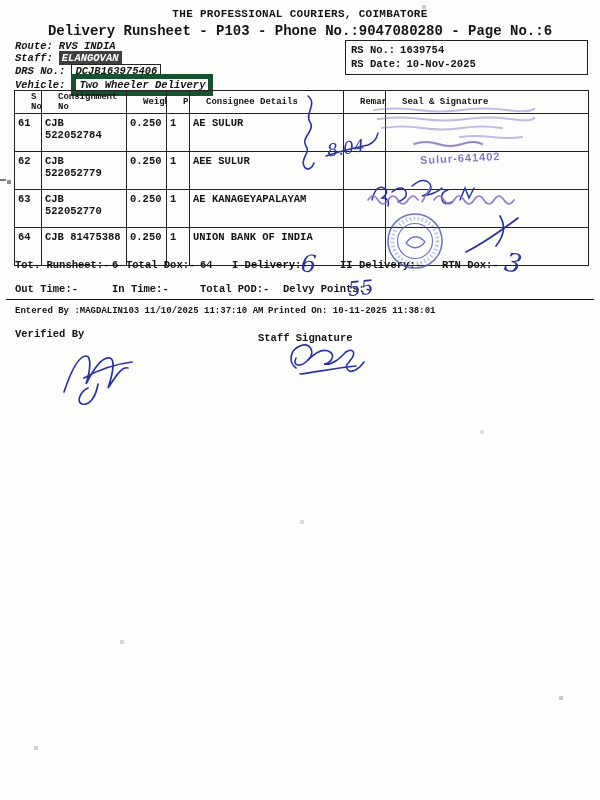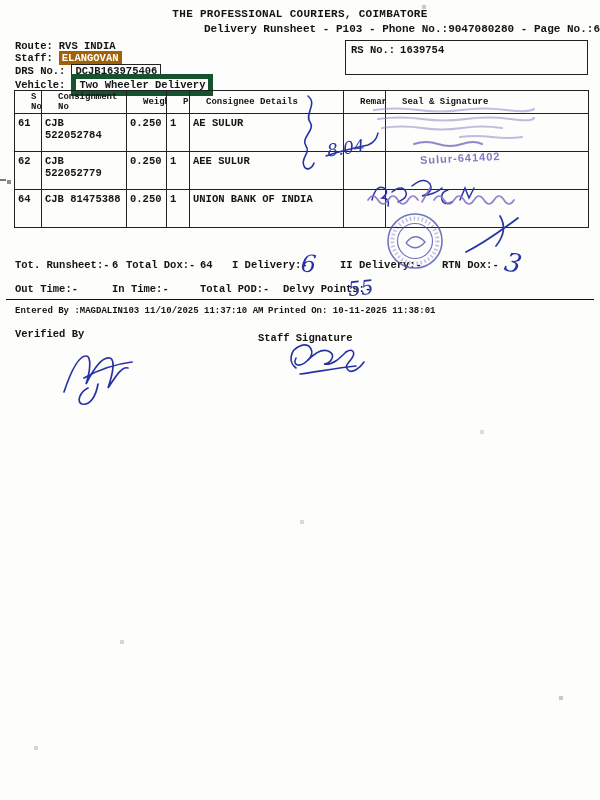--- a/index.html
+++ b/index.html
@@ -1,22 +1,22 @@
 <!DOCTYPE html>
 <html><head>
 <meta charset="utf-8">
 <style>
   html,body{margin:0;padding:0;background:#ffffff;}
   .page{position:relative;width:600px;height:800px;background:#fdfdfb;overflow:hidden;
         font-family:"Liberation Mono", monospace;font-weight:bold;color:#141414;}
   .doc-title{position:absolute;top:8px;left:0;right:0;text-align:center;font-size:11px;letter-spacing:.3px;}
-  .doc-subtitle{position:absolute;top:23px;left:0;right:0;text-align:right;font-size:11px;}
+  .doc-subtitle{position:absolute;top:23px;left:0;right:0;text-align:center;font-size:14px;}
   .line{position:absolute;left:15px;font-size:10.5px;}
-  .line > span{margin-right:6px;}
-  .hl{background:#a16207;color:#ffffff;padding:1px 3px;}
+  .line > span{margin-right:6px;font-style:italic;}
+  .hl{background:#404040;color:#ffffff;padding:1px 3px;}
   .boxed{border:1.5px solid #222;padding:0 3px;}
   .boxed-lite{border:5px solid #14532d;padding:0 3px;}
   .rs-box{position:absolute;left:345px;top:40px;width:231px;height:29px;border:1.5px solid #222;
           padding:2px 5px;font-size:10.5px;line-height:14px;}
   .rs-box span{margin-right:5px;}
   table.grid{position:absolute;left:14px;top:90px;width:574px;border-collapse:collapse;table-layout:fixed;}
   table.grid th{border:1px solid #222;font-size:9px;text-align:left;padding:1px 16px;height:11px;font-weight:bold;overflow:hidden;}
   table.grid td{border:1px solid #222;font-size:10.5px;vertical-align:top;padding:3px 3px;height:31px;overflow:hidden;}
   .sum{position:absolute;font-size:10.5px;}
   .sum-sm{position:absolute;font-size:9px;}
@@ -48,20 +48,23 @@
     <span>DRS No.:</span><span class="boxed">DCJB163975406</span>
   </div>
   <div class="line" style="top:79px">
     <span>Vehicle:</span><span class="boxed-lite">Two Wheeler Delivery</span>
   </div>
 
   <div class="rs-box">
     <div>
       <span>RS No.:</span><span>1639754</span>
     </div>
+    <div>
+      <span>RS Date:</span><span>10-Nov-2025</span>
+    </div>
   </div>
 
   <table class="grid">
     <colgroup>
       <col style="width:27px">
         <col style="width:85px">
         <col style="width:40px">
         <col style="width:23px">
       <col style="width:154px">
         <col style="width:42px">
@@ -91,20 +94,29 @@
       <tr>
         <td>62</td>
         <td>CJB 522052779</td>
         <td>0.250</td>
         <td>1</td>
         <td>AEE SULUR</td>
         <td></td>
         <td></td>
       </tr>
       <tr>
+        <td>63</td>
+        <td>CJB 522052770</td>
+        <td>0.250</td>
+        <td>1</td>
+        <td>AE KANAGEYAPALAYAM</td>
+        <td></td>
+        <td></td>
+      </tr>
+      <tr>
         <td>64</td>
         <td>CJB 81475388</td>
         <td>0.250</td>
         <td>1</td>
         <td>UNION BANK OF INDIA</td>
         <td></td>
         <td></td>
       </tr>
     </tbody>
   </table>

